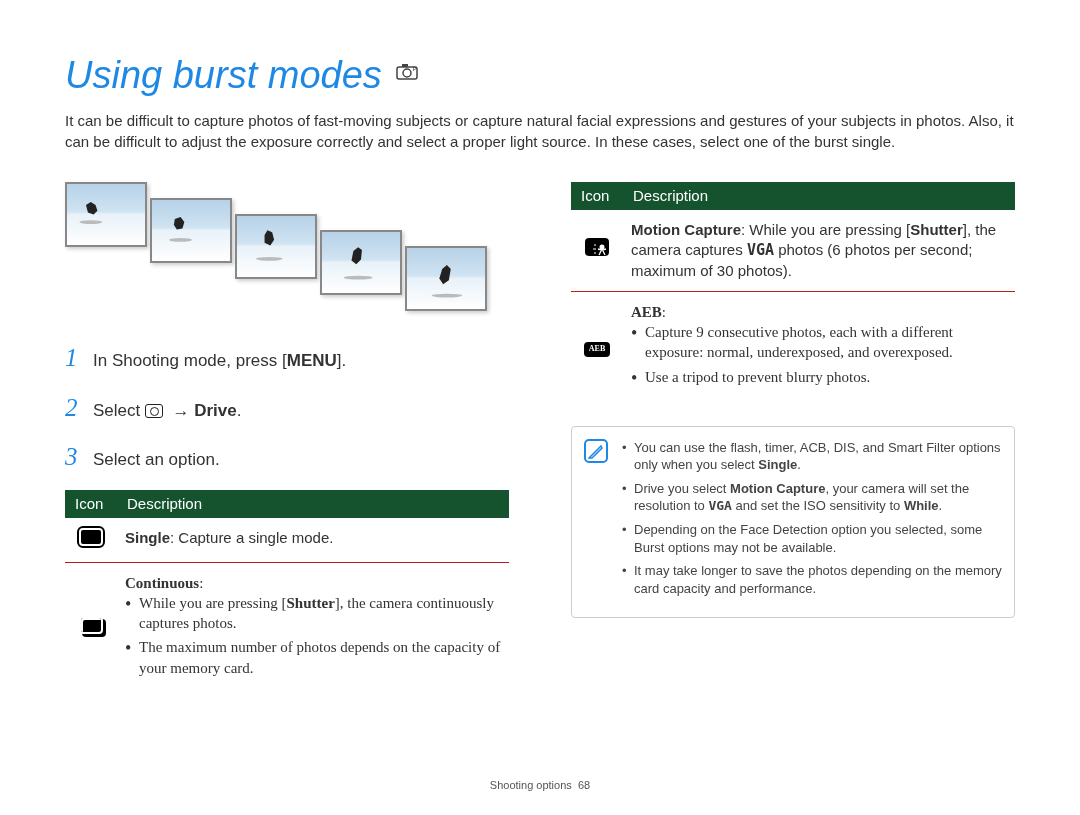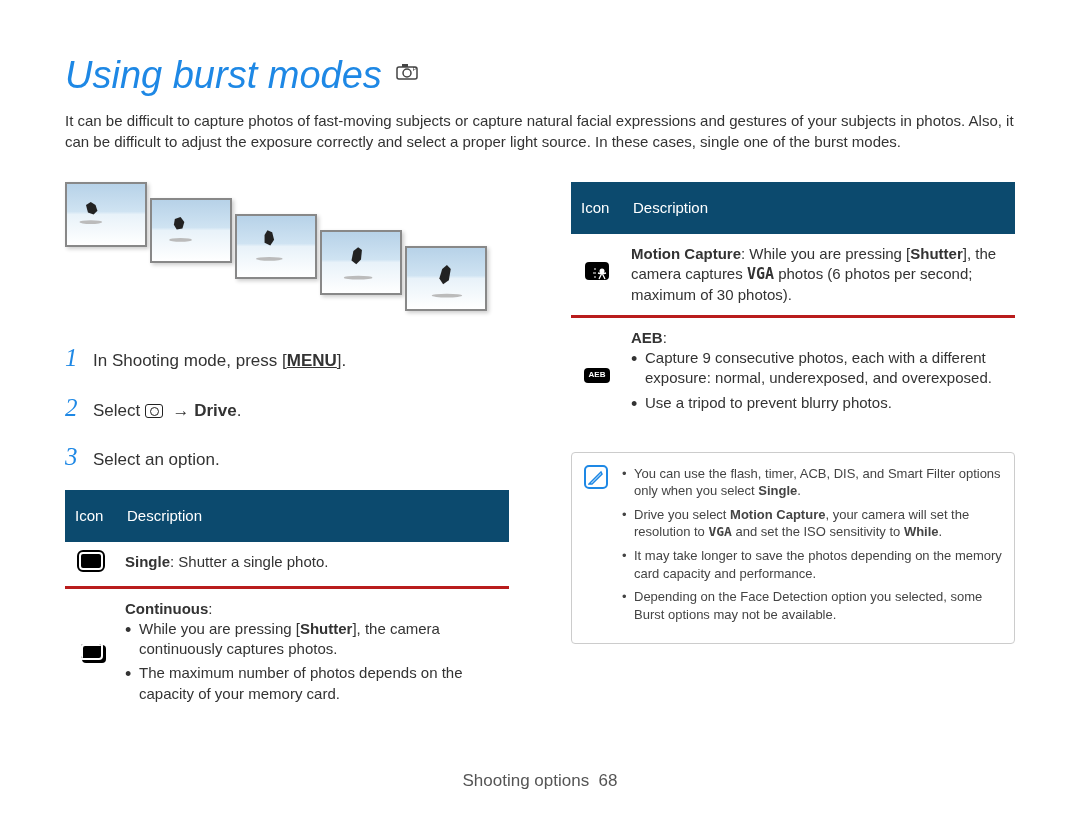--- a/index.html
+++ b/index.html
@@ -71,21 +71,21 @@
     align-items: baseline;
   }
   .step-num {
     font-size: 25px;
     color: #1e88e5;
     font-style: italic;
     font-family: Georgia, serif;
     width: 16px;
   }
   .step-text { font-size: 17px; }
-  .step-text .menu-box { font-weight: bold; text-decoration: underline; }
+  .step-text .menu-box { font-weight: bold; }
   .camera-icon-inline {
     display: inline-block;
     width: 18px;
     height: 14px;
     border: 1.5px solid #222;
     border-radius: 3px;
     vertical-align: -2px;
     position: relative;
   }
   .camera-icon-inline::after {
@@ -93,35 +93,35 @@
     position:absolute;
     width:7px;height:7px;border:1.5px solid #222;border-radius:50%;
     left:4px; top:2px;
   }
 
   .tbl {
     border-collapse: collapse;
     width: 100%;
   }
   .tbl th {
-    background: #0c4a6e;
+    background: #14532d;
     color: #fff;
     font-weight: normal;
     text-align: left;
-    padding: 16px 10px;
+    padding: 4px 10px;
     font-size: 15px;
   }
   .tbl th:first-child { width: 52px; }
   .tbl td {
-    border-bottom: 3px solid #b91c1c;
+    border-bottom: 1px solid #b91c1c;
     padding: 10px 8px;
     vertical-align: top;
     font-size: 15px;
   }
-  .tbl tr:last-child td { border-bottom: none; }
+  .tbl tr:last-child td { border-bottom: none; font-family: Liberation Serif, serif; }
   .icon-cell { text-align:center; vertical-align: middle !important; }
   .mode-icon {
     display:inline-block;
     background:#000;
     border-radius:4px;
     color:#fff;
     padding: 3px 5px;
     font-size: 9px;
     font-weight:bold;
     min-width: 24px;
@@ -160,42 +160,42 @@
   .note-icon svg { width:16px;height:16px; }
   .note-box ul { list-style:none; }
   .note-box li { position:relative; padding-left: 12px; margin-bottom: 6px; }
   .note-box li::before { content:"•"; position:absolute; left:0; }
 
   .footer {
     position: absolute;
     bottom: 22px;
     left: 0; right: 0;
     text-align: center;
-    font-size: 17px;
+    font-size: 11px;
     color: #555;
   }
 
   .vga-text { font-weight:bold; font-family: monospace; }
 </style>
 </head>
 <body>
 
 <div class="page">
   <div>
     <span class="page-title">Using burst modes</span>
     <span class="title-icon">
       <svg width="22" height="16" viewBox="0 0 22 16">
           <rect x="1" y="3" width="20" height="12" rx="2" fill="none" stroke="#444" stroke-width="1.5"></rect>
           <circle cx="11" cy="9" r="4" fill="none" stroke="#444" stroke-width="1.5"></circle>
           <rect x="6" y="0" width="6" height="3" fill="#444"></rect>
           <text x="16.5" y="7" font-size="6" fill="#444">P</text>
         </svg>
     </span>
   </div>
-  <p class="intro">It can be difficult to capture photos of fast-moving subjects or capture natural facial expressions and gestures of your subjects in photos. Also, it can be difficult to adjust the exposure correctly and select a proper light source. In these cases, single one of the burst modes.</p>
+  <p class="intro">It can be difficult to capture photos of fast-moving subjects or capture natural facial expressions and gestures of your subjects in photos. Also, it can be difficult to adjust the exposure correctly and select a proper light source. In these cases, select one of the burst single.</p>
 
   <div class="columns">
 
     <div class="col">
       <div class="thumbs">
         <div class="thumb">
             <svg viewBox="0 0 82 65">
               <path d="M20 22 l5 -3 l5 3 l2 6 l-4 4 l-6 -2 z" fill="#222"></path>
               <ellipse cx="25" cy="40" rx="12" ry="2" fill="#bbb"></ellipse>
             </svg>
@@ -250,21 +250,21 @@
         <thead>
           <tr>
             <th>Icon</th>
             <th>Description</th>
           </tr>
         </thead>
         <tbody>
           <tr>
             <td class="icon-cell"><span class="mode-icon single"></span></td>
             <td>
-              <span class="bold">Single</span><span>: Shutter a single photo.</span>
+              <span class="bold">Single</span><span>: Capture a single mode.</span>
             </td>
           </tr>
           <tr>
             <td class="icon-cell"><span class="mode-icon continuous"></span></td>
             <td>
               <span class="bold">Continuous</span><span>:</span>
               <ul class="desc-list">
                 <li><span>While you are pressing [</span><span class="bold">Shutter</span><span>], the camera continuously captures photos.</span></li>
                 <li>The maximum number of photos depends on the capacity of your memory card.</li>
               </ul>
@@ -312,22 +312,22 @@
 
       <div class="note-box">
         <div class="note-icon">
           <svg viewBox="0 0 16 16">
               <path d="M2 14 L13 3 L14 5 L4 15 L1 15 Z" fill="none" stroke="#1e88e5" stroke-width="1.5"></path>
             </svg>
         </div>
         <ul>
           <li><span>You can use the flash, timer, ACB, DIS, and Smart Filter options only when you select </span><span class="bold">Single</span><span>.</span></li>
           <li><span>Drive you select </span><span class="bold">Motion Capture</span><span>, your camera will set the resolution to </span><span class="vga-text">VGA</span><span> and set the ISO sensitivity to </span><span class="bold">While</span><span>.</span></li>
+          <li>Depending on the Face Detection option you selected, some Burst options may not be available.</li>
           <li>It may take longer to save the photos depending on the memory card capacity and performance.</li>
-          <li>Depending on the Face Detection option you selected, some Burst options may not be available.</li>
         </ul>
       </div>
     </div>
   </div>
 </div>
 
 <div class="footer">
   <span>Shooting options</span>&nbsp;&nbsp;<span>68</span>
 </div>
 

